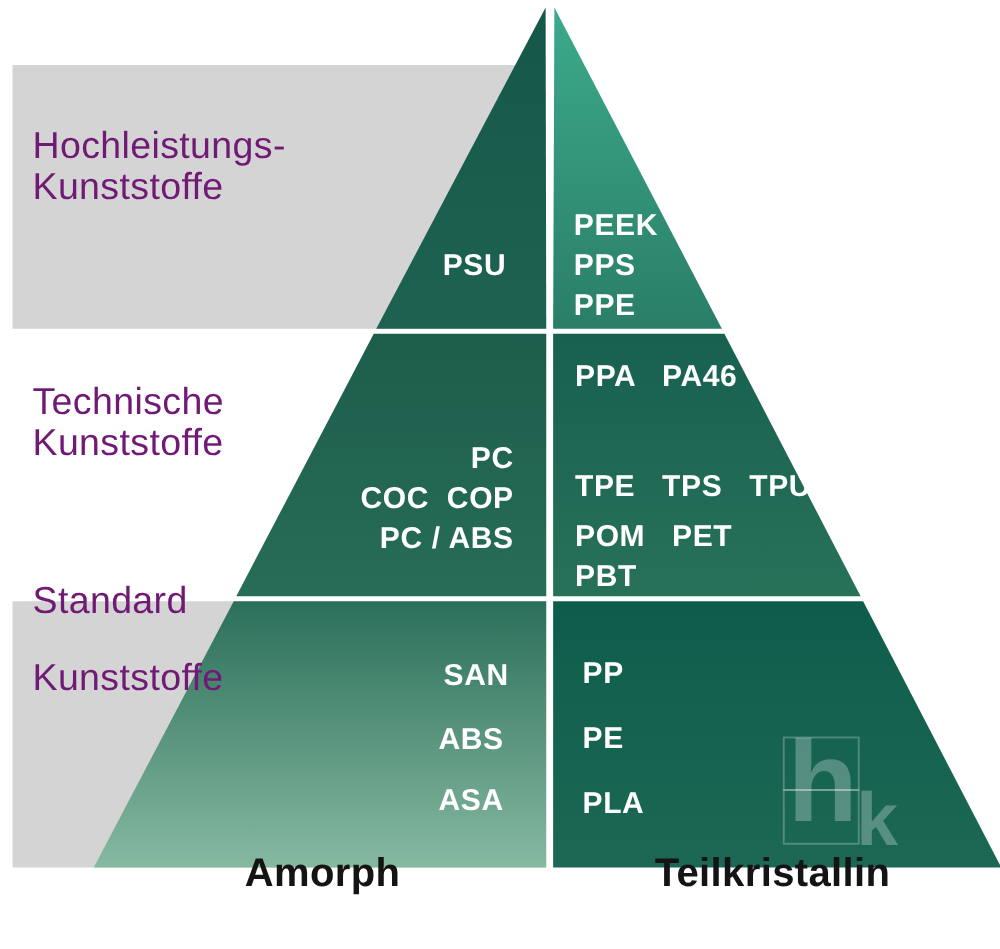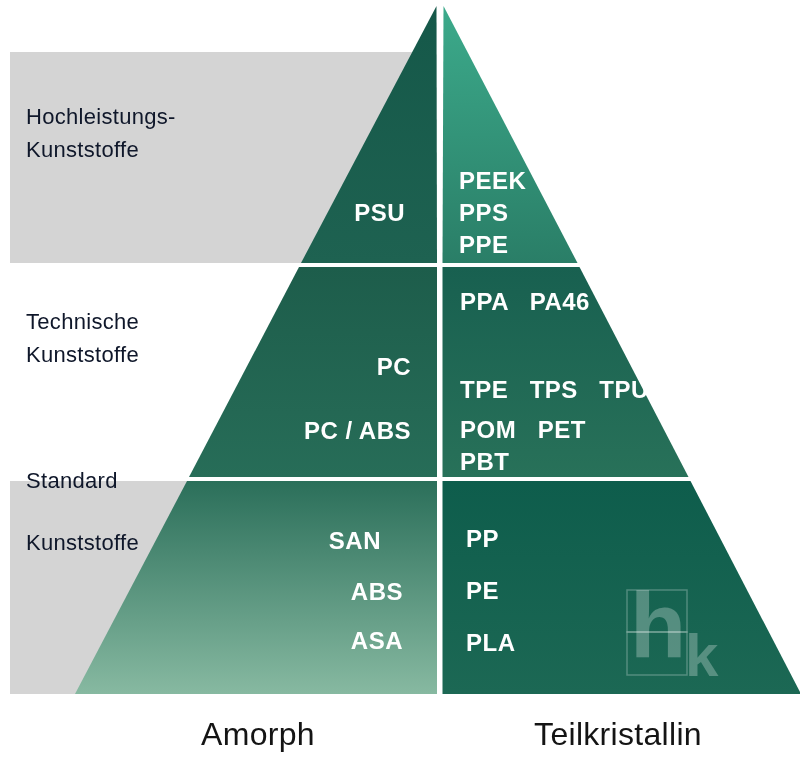--- a/index.html
+++ b/index.html
@@ -7,43 +7,43 @@
     position:relative;
     width:800px;height:759px;
     background:#ffffff;
     font-family:"Liberation Sans", sans-serif;
     overflow:hidden;
   }
   .stage svg{position:absolute;left:0;top:0;}
   .tier-label{
     position:absolute;
     left:26px;
-    font-size:22px;
+    font-size:30px;
     font-weight:500;
-    color:#0f172a;
+    color:#701a75;
     line-height:26px;
     letter-spacing:0.3px;
     white-space:pre;
   }
   .poly{
     position:absolute;
     font-size:24px;
     font-weight:700;
     color:#ffffff;
     line-height:24px;
     letter-spacing:0.5px;
     white-space:pre;
   }
   .poly.right-align{text-align:left;}
   .axis-label{
     position:absolute;
-    top:716px;
+    top:680px;
     transform:translateX(-50%);
     font-size:32px;
-    font-weight:400;
+    font-weight:700;
     color:#141414;
     letter-spacing:0.3px;
     white-space:pre;
     text-align:right;
   }
 </style>
 </head>
 <body>
 
 <div class="stage">
@@ -99,23 +99,24 @@
 
   <div class="tier-label" style="top:309px">Technische</div>
   <div class="tier-label" style="top:342px">Kunststoffe</div>
 
   <div class="tier-label" style="top:468px">Standard</div>
   <div class="tier-label" style="top:530px">Kunststoffe</div>
 
   <div class="poly right-align" style="right:395px;top:201px">PSU</div>
 
   <div class="poly right-align" style="right:389px;top:355px">PC</div>
+  <div class="poly right-align" style="right:389px;top:387px">COC  COP</div>
   <div class="poly right-align" style="right:389px;top:419px">PC / ABS</div>
 
-  <div class="poly right-align" style="right:419px;top:529px">SAN</div>
+  <div class="poly right-align" style="right:393px;top:529px">SAN</div>
   <div class="poly right-align" style="right:397px;top:580px">ABS</div>
   <div class="poly right-align" style="right:397px;top:629px">ASA</div>
 
   <div class="poly" style="left:459px;top:169px">PEEK</div>
   <div class="poly" style="left:459px;top:201px">PPS</div>
   <div class="poly" style="left:459px;top:233px">PPE</div>
 
   <div class="poly" style="left:460px;top:290px">PPA   PA46</div>
   <div class="poly" style="left:460px;top:378px">TPE   TPS   TPU</div>
   <div class="poly" style="left:460px;top:418px">POM   PET</div>

